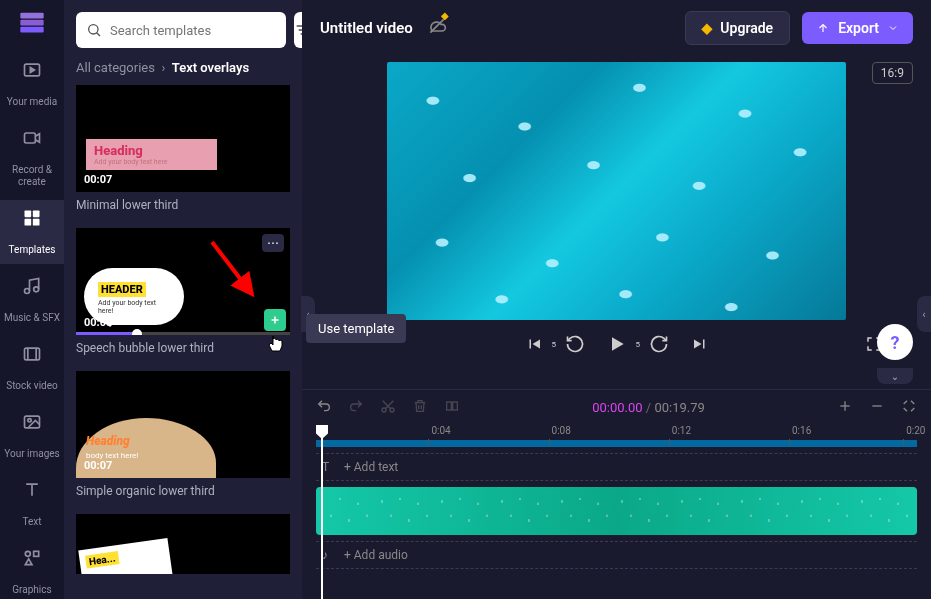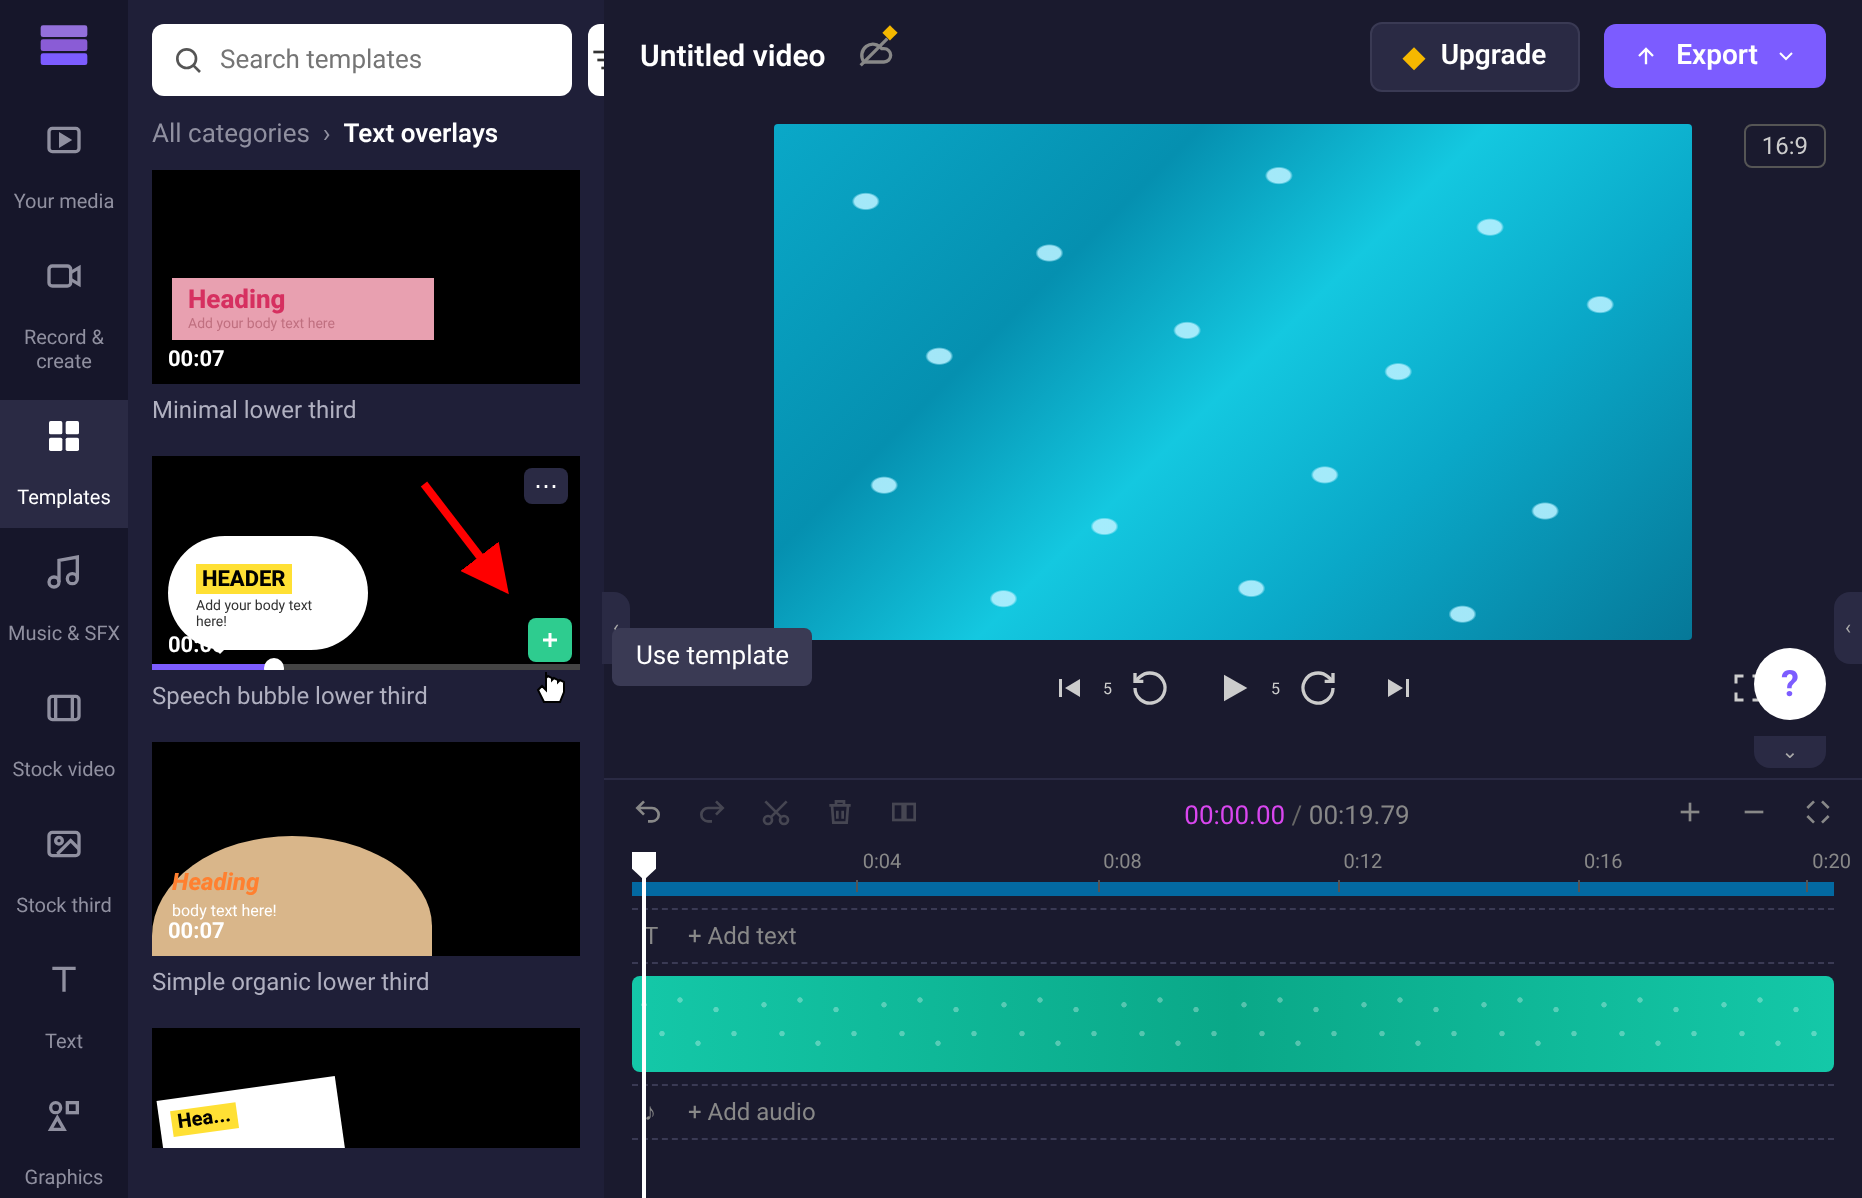--- a/index.html
+++ b/index.html
@@ -181,21 +181,21 @@
           <line x1="17" y1="5" x2="17" y2="19"></line>
         </svg>
       <span>Stock video</span>
     </div>
     <div class="nav-item">
       <svg viewBox="0 0 24 24" fill="none" stroke="currentColor" stroke-width="2">
           <rect x="3" y="5" width="18" height="14" rx="2"></rect>
           <circle cx="9" cy="10" r="2"></circle>
           <path d="M21 15l-5-5-8 8"></path>
         </svg>
-      <span>Stock third</span>
+      <span>Your images</span>
     </div>
     <div class="nav-item">
       <svg viewBox="0 0 24 24" fill="none" stroke="currentColor" stroke-width="2">
           <path d="M5 5h14M12 5v14"></path>
         </svg>
       <span>Text</span>
     </div>
     <div class="nav-item">
       <svg viewBox="0 0 24 24" fill="none" stroke="currentColor" stroke-width="2">
           <circle cx="7" cy="7" r="3"></circle>

